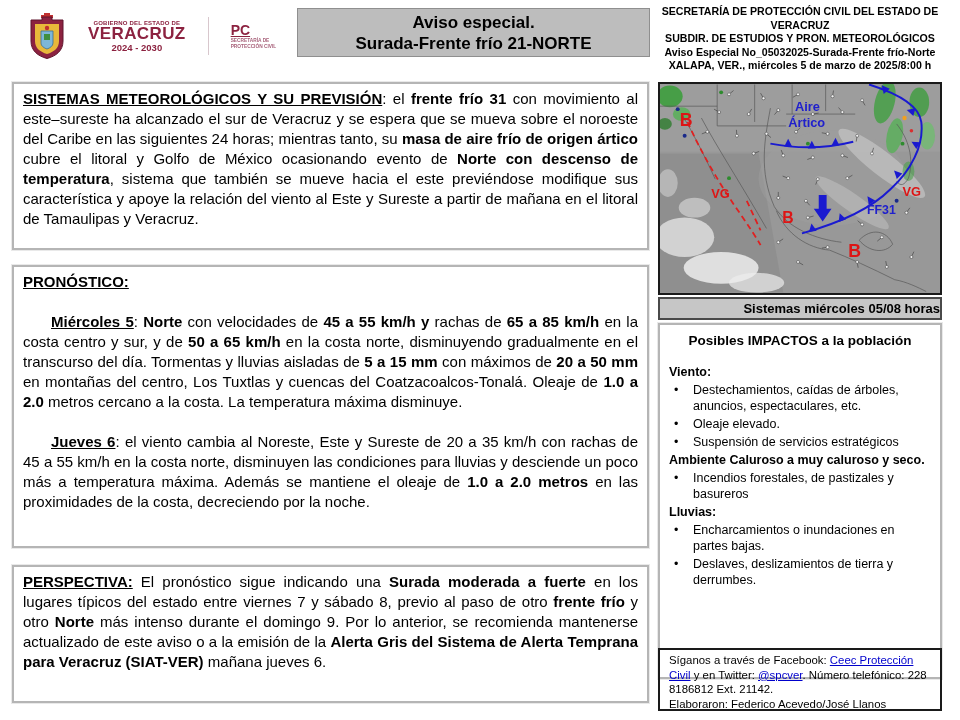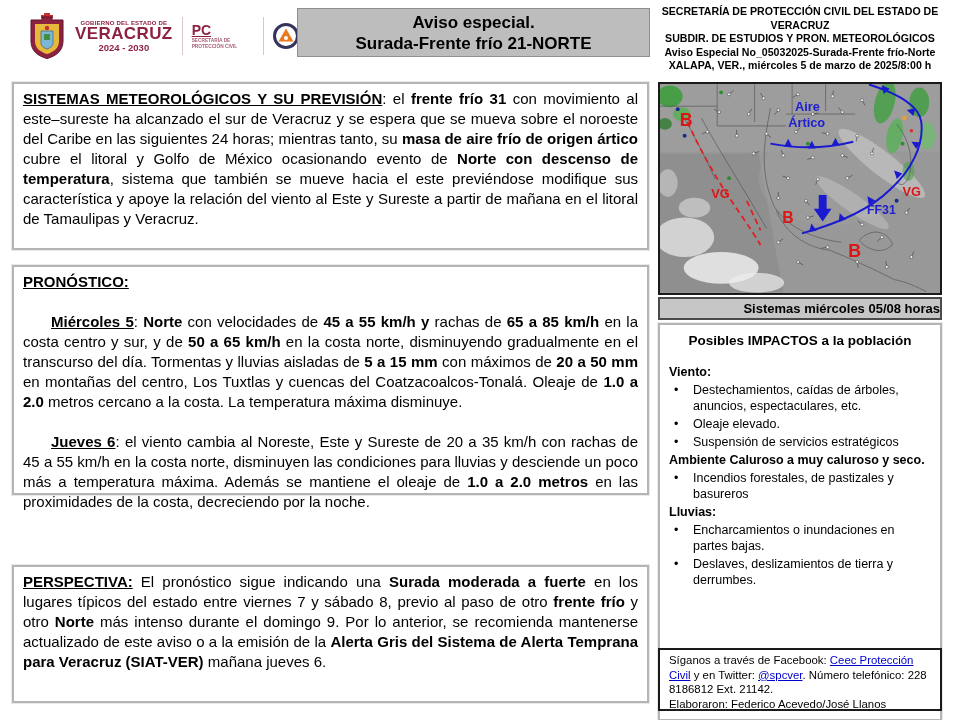--- a/index.html
+++ b/index.html
@@ -4,21 +4,21 @@
 <style>
   * { box-sizing: border-box; }
   html,body { margin:0; padding:0; background:#ffffff; }
   .page {
     position:relative; width:960px; height:720px; overflow:hidden;
     background:#fff; color:#000;
     font-family:"Liberation Sans", sans-serif;
   }
 
   
-  #logos { position:absolute; left:28px; top:8px; height:56px; display:flex; align-items:center; gap:9px; }
+  #logos { position:absolute; left:28px; top:8px; height:56px; display:flex; align-items:center; gap:22px; }
   .gov-text { text-align:center; color:var(--brand,#8c2240); }
   .gov-top  { font-size:6px;  font-weight:bold; letter-spacing:.2px; }
   .gov-name { font-size:17px; font-weight:bold; letter-spacing:.4px; line-height:16px; }
   .gov-years{ font-size:9.5px; font-weight:bold; }
   .vdiv { width:1px; height:38px; background:#d8c7cd; }
   .pc-block { color:var(--brand,#8c2240); }
   .pc-abbr { font-size:14px; font-weight:bold; line-height:15px;text-decoration:underline; }
   .pc-sub  { font-size:4.8px; font-weight:bold; width:62px; color:#a8617a; line-height:6px; }
   .pcv-block { line-height:9px; }
   .pcv-top  { font-size:5px; font-weight:bold; color:#a8617a; letter-spacing:.3px; }
@@ -42,41 +42,41 @@
   .tbox {
     position:absolute; left:12px; width:637px; background:#fff;
     border:2px solid #b5b5b5; box-shadow:0 0 0 1px #e9e9e9;
     padding:5px 9px 4px 9px;
     font-size:15px; line-height:20px; text-align:justify;
   }
   .tbox p { margin:0; }
   .tbox p.indent { text-indent:28px; }
   .spacer { height:20px; }
   #box-sistemas    { top:82px;  height:168px; }
-  #box-pronostico  { top:265px; height:230px; }
+  #box-pronostico  { top:265px; height:283px; }
   #box-perspectiva { top:565px; height:138px; }
 
   
   #map-frame { position:absolute; left:658px; top:82px; width:284px; height:213px; border:2px solid #1a1a1a; background:#989898; }
   #map-frame svg { display:block; width:100%; height:100%; }
   #map-caption {
     position:absolute; left:658px; top:297px; width:284px; height:23px;
     background:#c6c6c6; border:2px solid #4a4a4a;
     font-size:13px; font-weight:bold; text-align:right; line-height:19px;
   }
   .borderline { stroke:#575757; stroke-width:.7; fill:none; }
   .trough { stroke:var(--trough,#e02020); stroke-width:1.8; stroke-dasharray:6 4; fill:none; }
   .front  { stroke:var(--front,#1a1ad0); stroke-width:2; fill:none; }
   .front-tri { fill:var(--front,#1a1ad0); }
   .lbl-blue { fill:var(--lblblue,#2020cc); font-weight:bold; font-family:"Liberation Sans",sans-serif; }
   .lbl-red  { fill:var(--lblred,#dd1515);  font-weight:bold; font-family:"Liberation Sans",sans-serif; }
 
   
   #impacts {
-    position:absolute; left:658px; top:323px; width:284px; height:398px;
+    position:absolute; left:658px; top:323px; width:284px; height:356px;
     background:#fff; border:2px solid #b5b5b5; box-shadow:0 0 0 1px #e9e9e9;
     padding:6px 9px; font-size:12.5px; line-height:16px;
   }
   .imp-title { text-align:center; font-weight:bold; font-size:13.5px; margin:2px 0 15px; }
   .imp-head { font-weight:bold; margin-top:2px; padding-left:26px; text-indent:-26px; }
   .imp-bullet { display:flex; margin:2px 0; }
   .imp-bullet .dot { flex:none; width:24px; padding-left:5px; }
 
   
   #footer {

